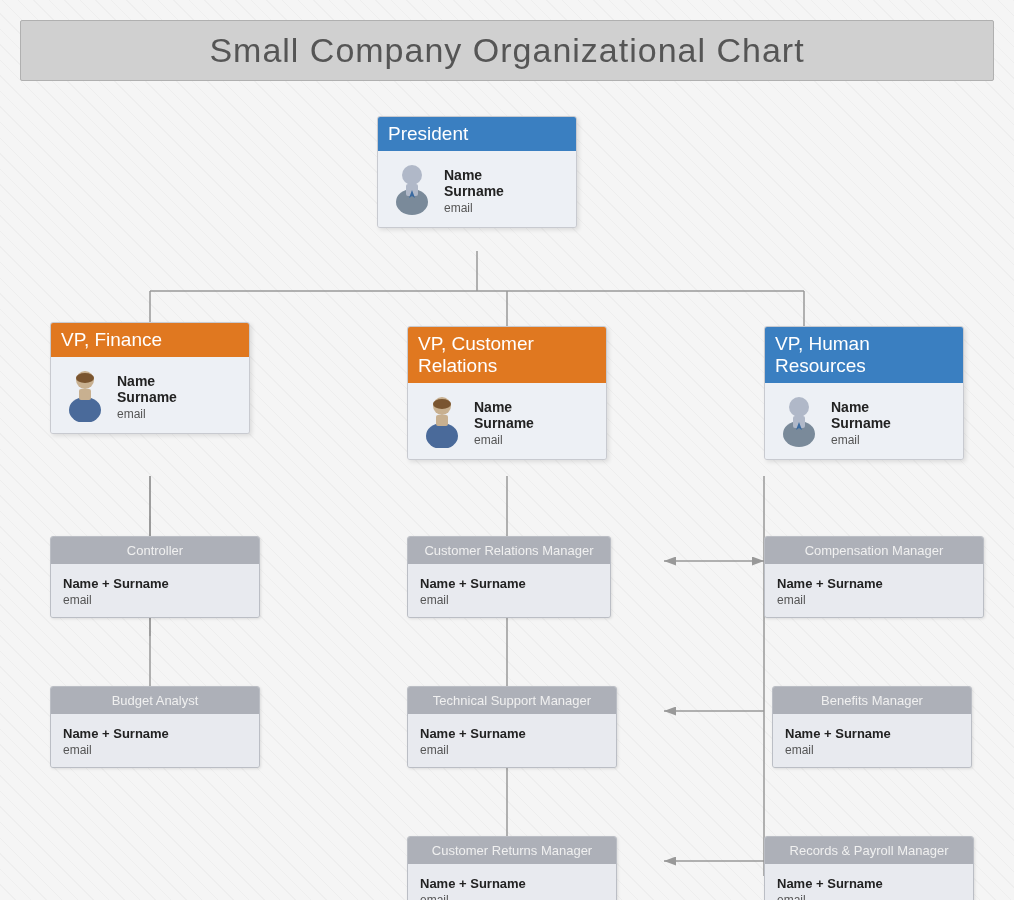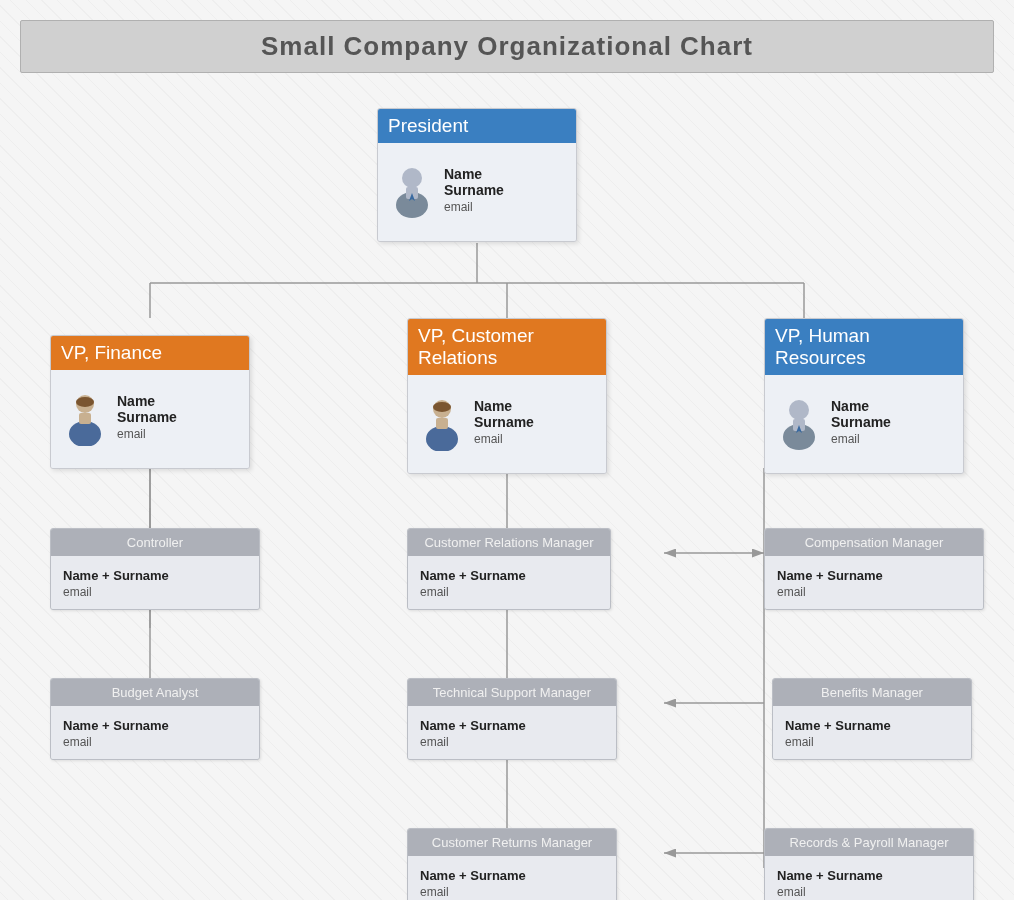--- a/index.html
+++ b/index.html
@@ -31,23 +31,23 @@
     .chart-title-bar {
       background: #d0d0d0;
       border: 1px solid #b0b0b0;
       text-align: center;
       padding: 10px 20px;
       margin-bottom: 25px;
       border-radius: 2px;
     }
 
     .chart-title-bar h1 {
-      font-size: 26px;
+      font-size: 34px;
       color: #555;
-      font-weight: bold;
+      font-weight: normal;
       letter-spacing: 1px;
     }
 
     
     .card {
       background: #e8eaf0;
       border: 1px solid #c8cad0;
       border-radius: 3px;
       min-width: 160px;
       overflow: hidden;
@@ -60,22 +60,22 @@
       color: white;
       font-weight: normal;
       text-align: left;
     }
 
     .card-header.blue { background: #3a7fc1; }
     .card-header.orange { background: #e07820; }
 
     .card-body {
       display: flex;
-      align-items: flex-start;
-      padding: 23px 12px;
+      align-items: flex-end;
+      padding: 12px 12px;
       gap: 10px;
       background: #edf0f5;
     }
 
     .card-avatar {
       width: 44px;
       height: 52px;
       flex-shrink: 0;
       display: flex;
       align-items: center;
@@ -140,21 +140,21 @@
       position: relative;
       width: 974px;
       height: 820px;
       margin: 0 auto;
     }
 
     
     #pres { position: absolute; left: 357px; top: 10px; width: 200px; }
 
     
-    #vp-finance { position: absolute; left: 30px; top: 237px; width: 200px; }
+    #vp-finance { position: absolute; left: 30px; top: 216px; width: 200px; }
     
     #vp-customer { position: absolute; left: 387px; top: 220px; width: 200px; }
     
     #vp-hr { position: absolute; left: 744px; top: 220px; width: 200px; }
 
     
     #mgr-controller { position: absolute; left: 30px; top: 430px; width: 210px; }
     #mgr-budget { position: absolute; left: 30px; top: 580px; width: 210px; }
 
     

